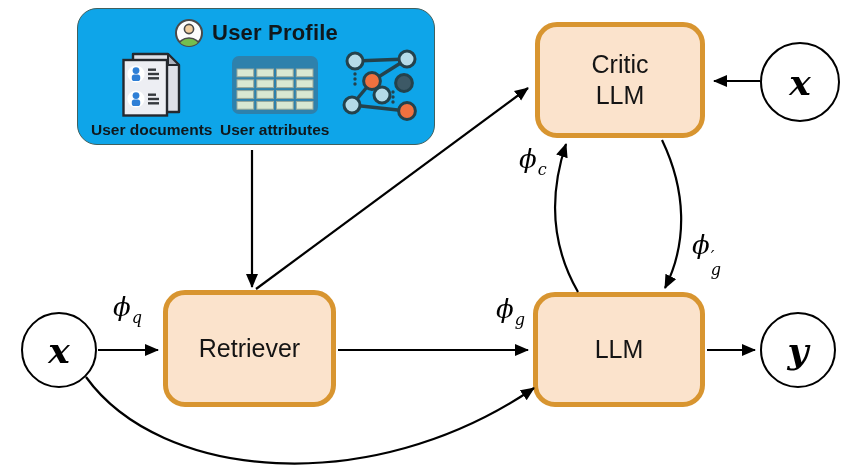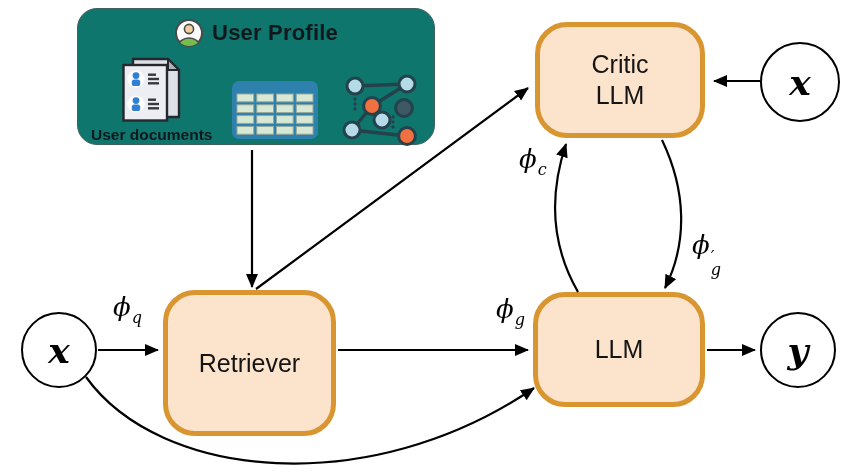--- a/index.html
+++ b/index.html
@@ -3,48 +3,48 @@
 <meta charset="utf-8">
 <style>
   html,body{margin:0;padding:0;background:#ffffff;}
   #stage{
     position:relative;width:852px;height:476px;background:#ffffff;overflow:hidden;
     font-family:"Liberation Sans",sans-serif;
   }
   
   .pnode{
     position:absolute;box-sizing:border-box;
-    background:#FBE3CC;border:5px solid #D89530;border-radius:32px;
+    background:#FBE3CC;border:5px solid #D89530;border-radius:22px;
     display:flex;flex-direction:column;align-items:center;justify-content:center;
     font-size:25px;line-height:31px;color:#141414;text-align:center;
   }
   #critic{left:535px;top:22px;width:170px;height:116px;}
-  #retriever{left:163px;top:290px;width:173px;height:146px;justify-content:center;}
+  #retriever{left:163px;top:290px;width:173px;height:117px;justify-content:center;}
   #generator{left:533px;top:292px;width:172px;height:115px;}
   
   .cnode{
     position:absolute;box-sizing:border-box;background:#ffffff;
     border:2.5px solid #000;border-radius:50%;
     display:flex;align-items:center;justify-content:center;
     font-family:"DejaVu Serif",serif;font-style:italic;font-weight:bold;
     font-size:36px;color:#000;
   }
   #x-left{left:21px;top:312px;width:76px;height:76px;}
   #x-top{left:760px;top:42px;width:80px;height:80px;}
   #y-out{left:760px;top:312px;width:76px;height:76px;}
   
   #profile{
     position:absolute;left:77px;top:8px;width:358px;height:137px;box-sizing:border-box;
-    background:#0f766e;border:1.5px solid #41605E;border-radius:20px;
+    background:#0ea5e9;border:1.5px solid #41605E;border-radius:20px;
     display:flex;flex-direction:column;align-items:center;
   }
   .profile-head{display:flex;align-items:center;gap:8px;margin-top:8px;height:32px;}
   .profile-title{font-size:22px;font-weight:600;color:#10181C;letter-spacing:.2px;}
   .profile-items{display:flex;justify-content:space-between;width:330px;margin-top:2px;flex:1;}
-  .pitem{display:flex;flex-direction:column;align-items:center;justify-content:flex-end;}
+  .pitem{display:flex;flex-direction:column;align-items:center;}
   .pitem .iconbox{height:68px;display:flex;align-items:center;justify-content:center;}
   .pitem .plabel{font-size:15.5px;font-weight:600;color:#10181C;margin-top:2px;white-space:nowrap;}
   
   .phi{
     position:absolute;font-family:"DejaVu Serif",serif;font-style:italic;
     font-size:26px;color:#000;z-index:6;
   }
   .phi .psub{font-size:16px;vertical-align:-7px;margin-left:1px;}
   .pstack{
     display:inline-flex;flex-direction:column;align-items:flex-start;
@@ -142,20 +142,21 @@
                 <rect x="24.8" y="34.6" width="16.7" height="7.8"></rect>
                 <rect x="44.5" y="34.6" width="16.7" height="7.8"></rect>
                 <rect x="64.3" y="34.6" width="16.7" height="7.8"></rect>
               <rect x="5" y="45.4" width="16.7" height="7.8"></rect>
                 <rect x="24.8" y="45.4" width="16.7" height="7.8"></rect>
                 <rect x="44.5" y="45.4" width="16.7" height="7.8"></rect>
                 <rect x="64.3" y="45.4" width="16.7" height="7.8"></rect>
             </g>
           </svg>
         </div>
+        <span class="plabel">User attributes</span>
       </div>
 
       <div class="pitem">
         <div class="iconbox">
           <svg width="84" height="74" viewBox="0 0 84 74">
             <g stroke="#24424C" stroke-width="3.4">
               <line x1="18" y1="13" x2="70" y2="11"></line>
               <line x1="70" y1="11" x2="35" y2="33"></line>
               <line x1="35" y1="33" x2="15" y2="57"></line>
               <line x1="15" y1="57" x2="70" y2="63"></line>

